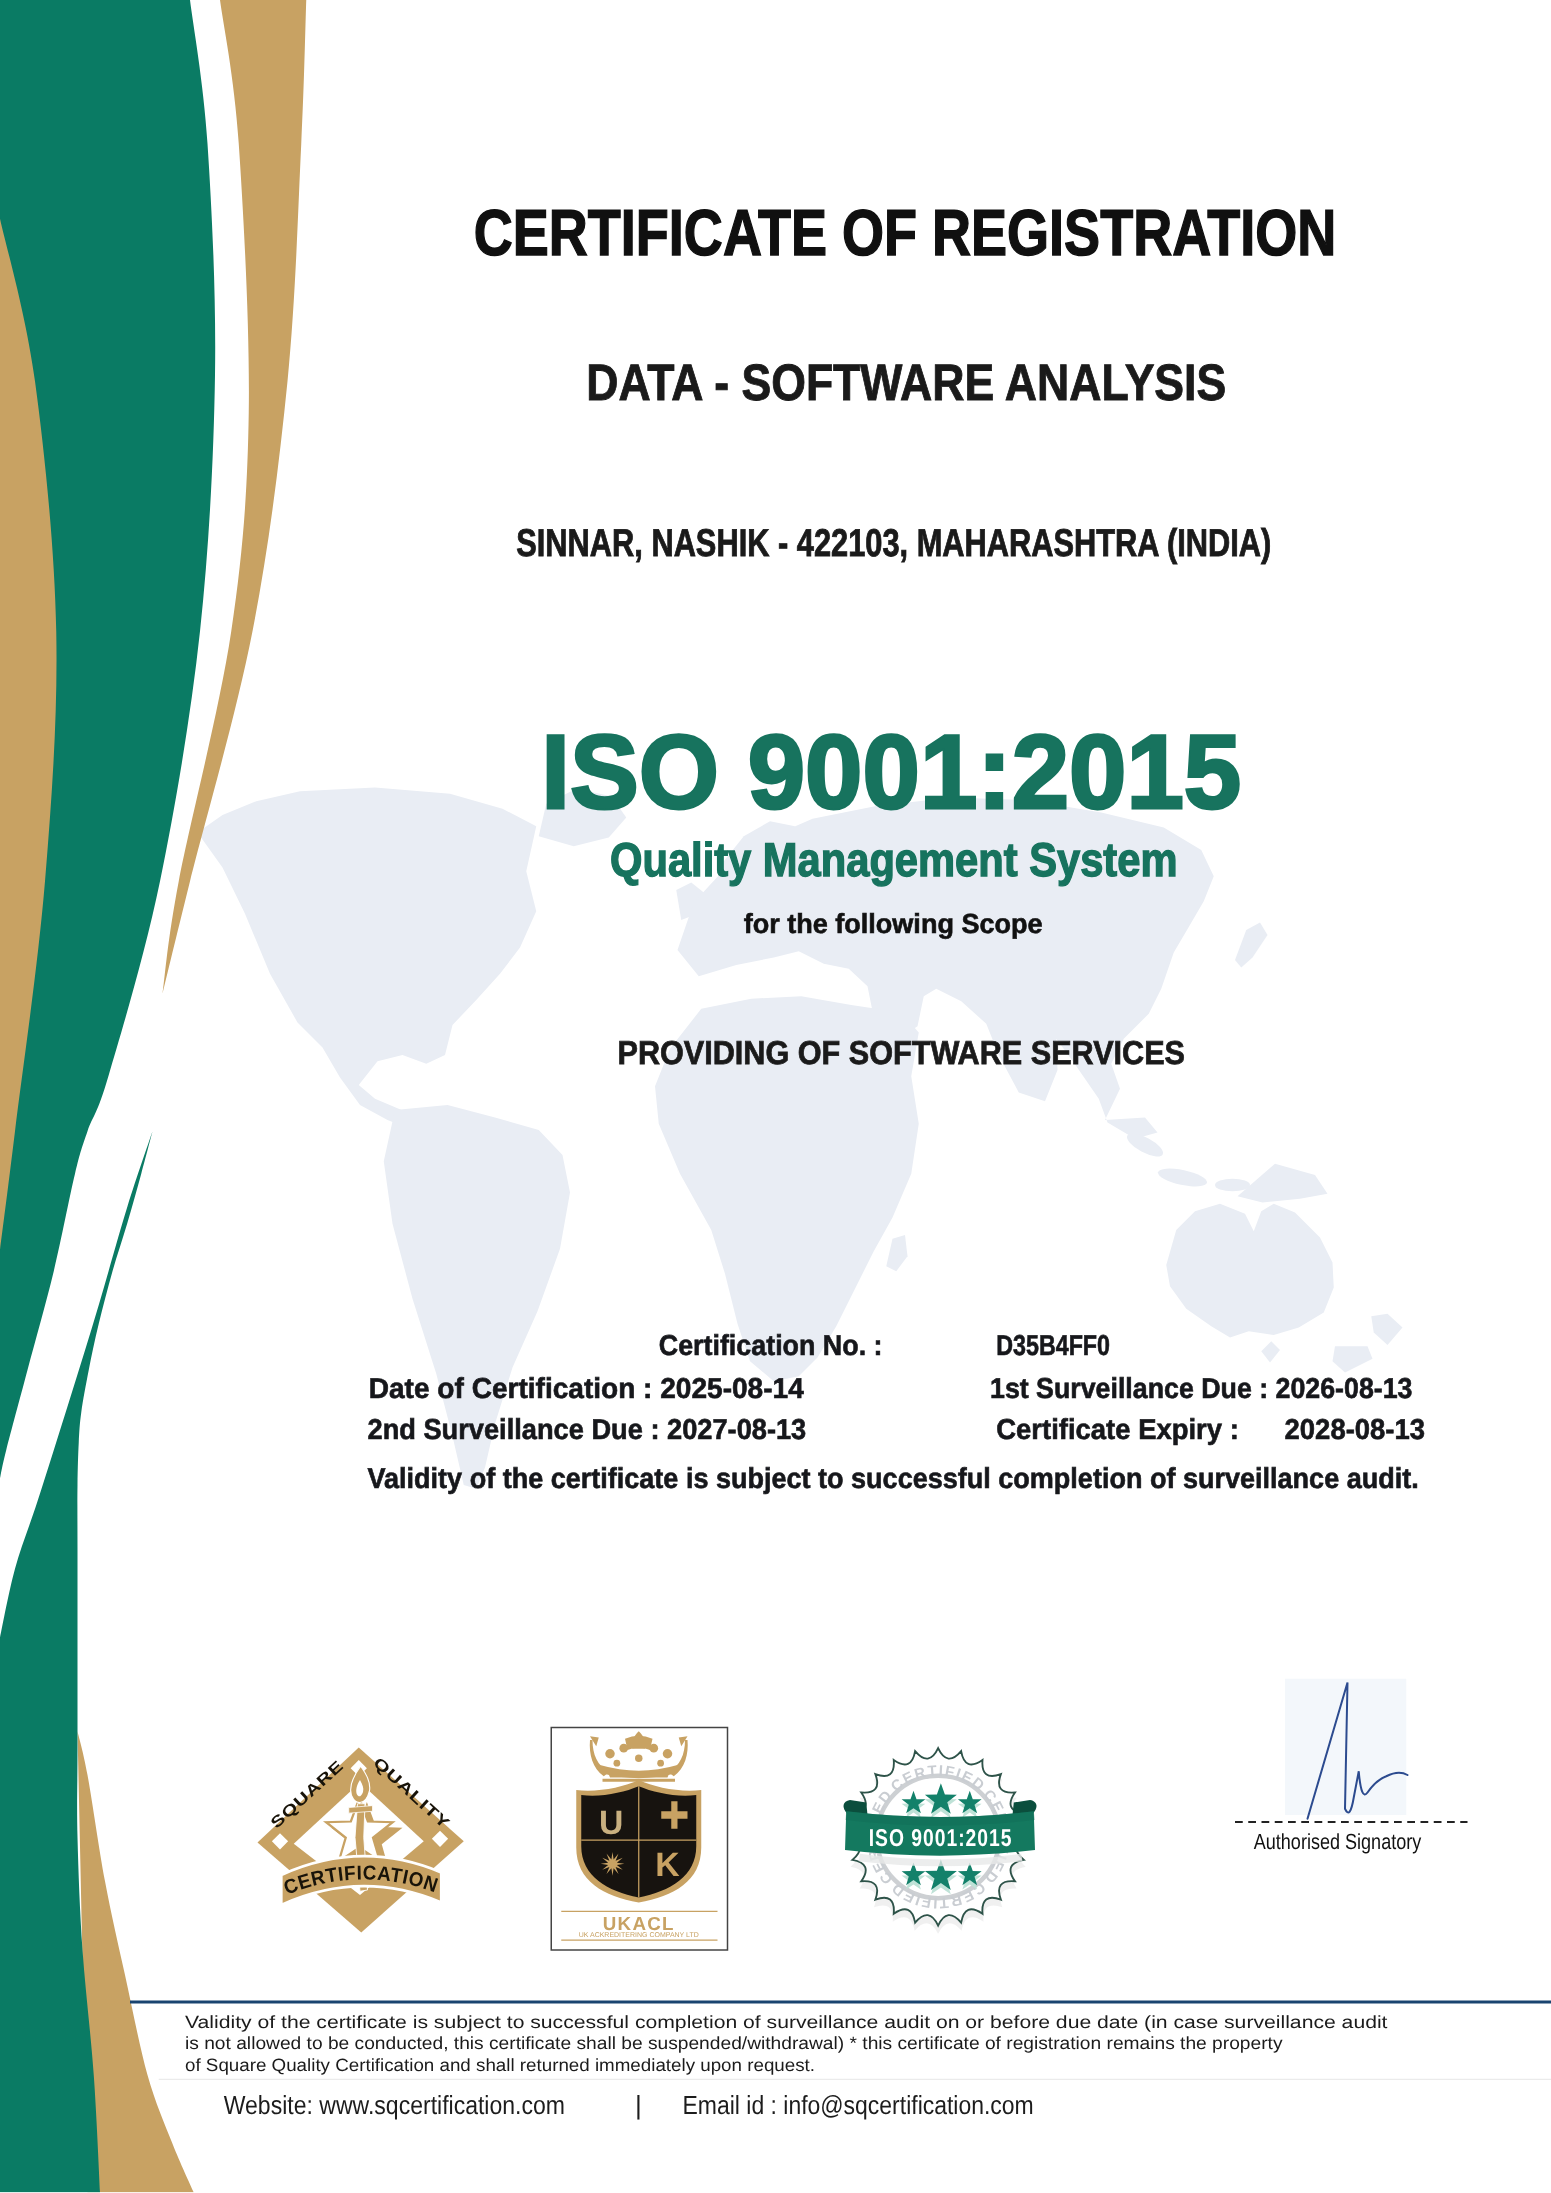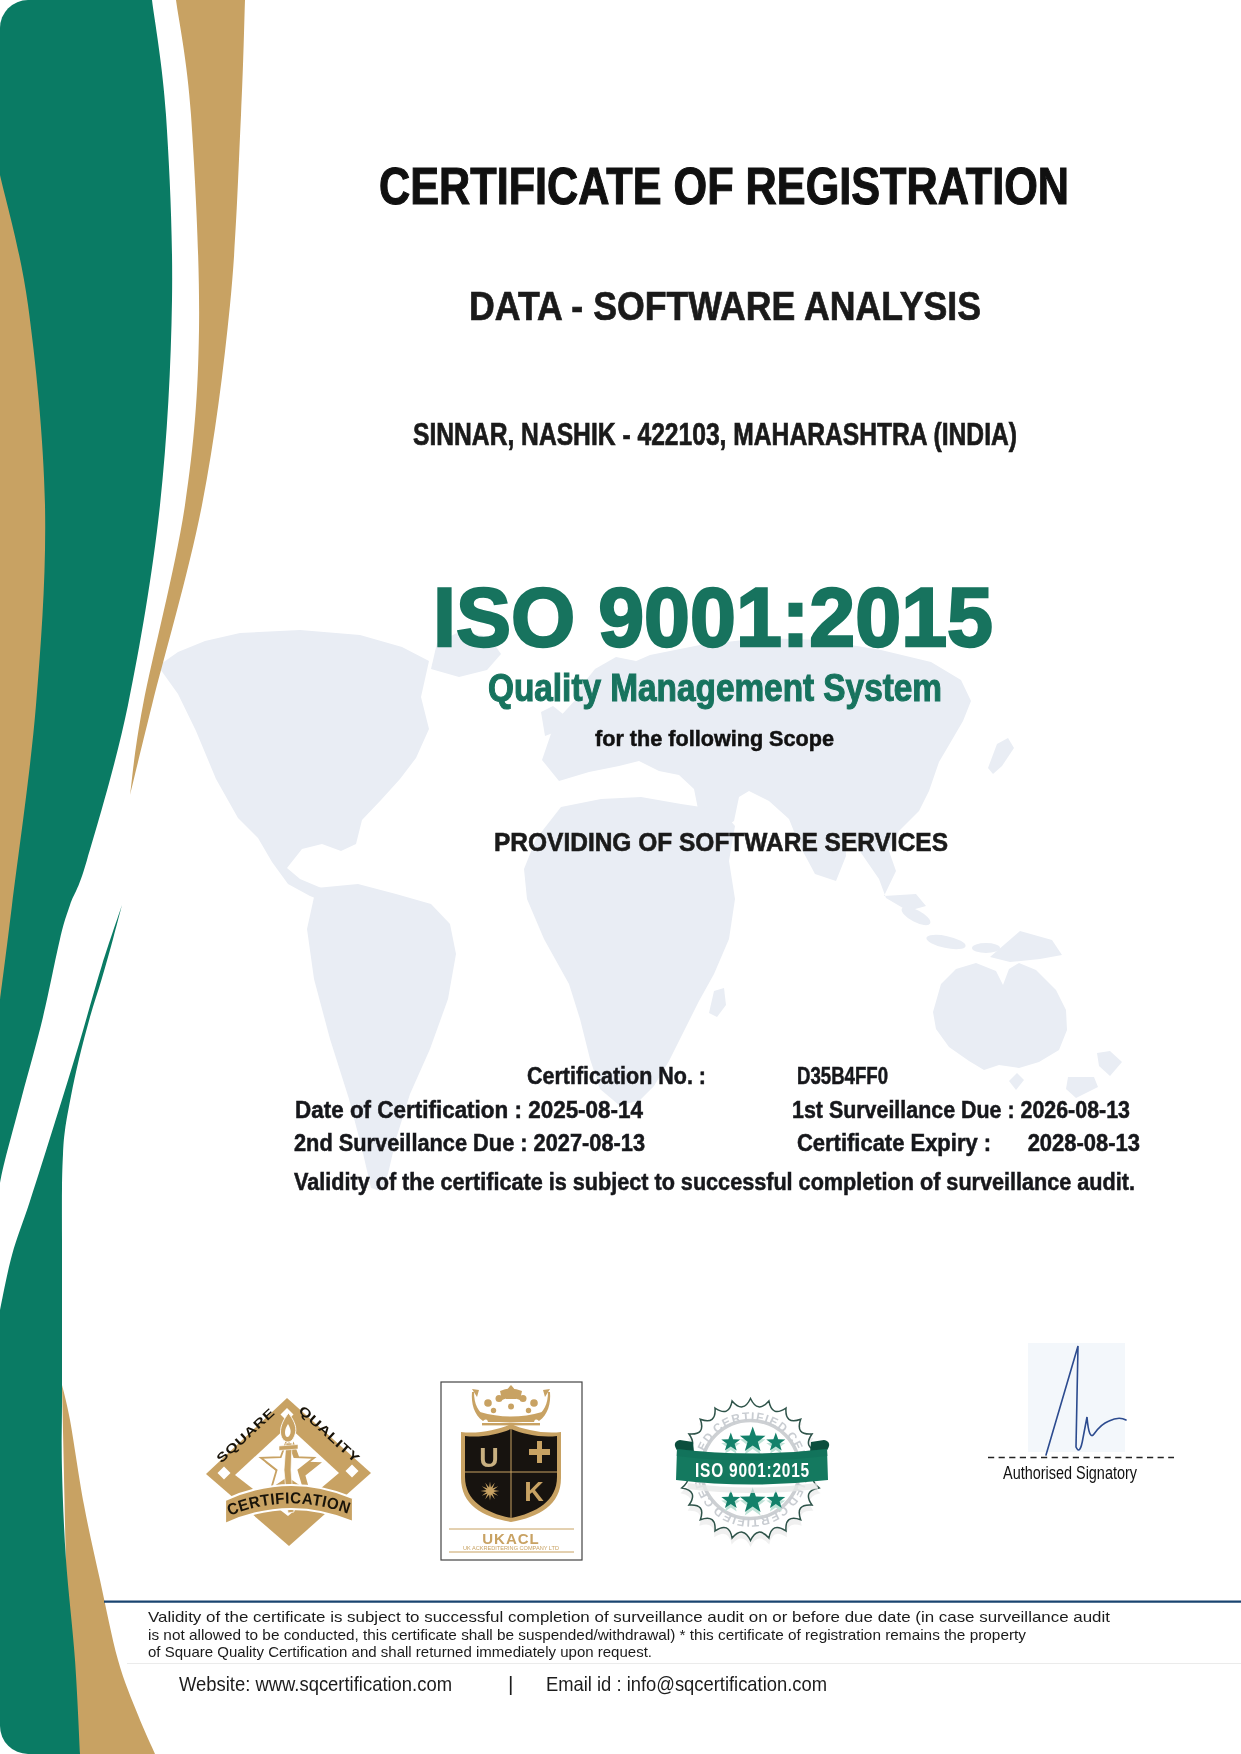--- a/index.html
+++ b/index.html
@@ -1,15 +1,15 @@
 <!DOCTYPE html>
 <html><head><meta charset="utf-8">
 <style>
 html,body{margin:0;padding:0;background:#fff;}
-#page{position:relative;width:1241px;height:1754px;overflow:hidden;background:#ffffff;border-radius:28px;}
+#page{position:relative;width:1241px;height:1754px;overflow:hidden;background:#ffffff;}
 svg{display:block}
 text{font-family:"Liberation Sans", sans-serif;}
 </style></head>
 <body>
 <div id="page">
 <svg width="1241" height="1754" viewBox="0 0 1241 1754" xmlns="http://www.w3.org/2000/svg">
 
 <g fill="#e9edf4" stroke="none">
 
   <path d="M158,666 L178,652 L205,641 L240,633 L300,630 L360,635 L402,647 L429,661 L421,697 L429,729 L416,758 L400,779 L381,800 L362,820 L356,844 L341,851 L322,844 L302,849 L287,868 L300,879 L326,890 L348,901 L352,909 L338,907 L310,896 L288,884 L272,862 L258,838 L238,818 L216,779 L196,731 L178,694 Z"></path>

